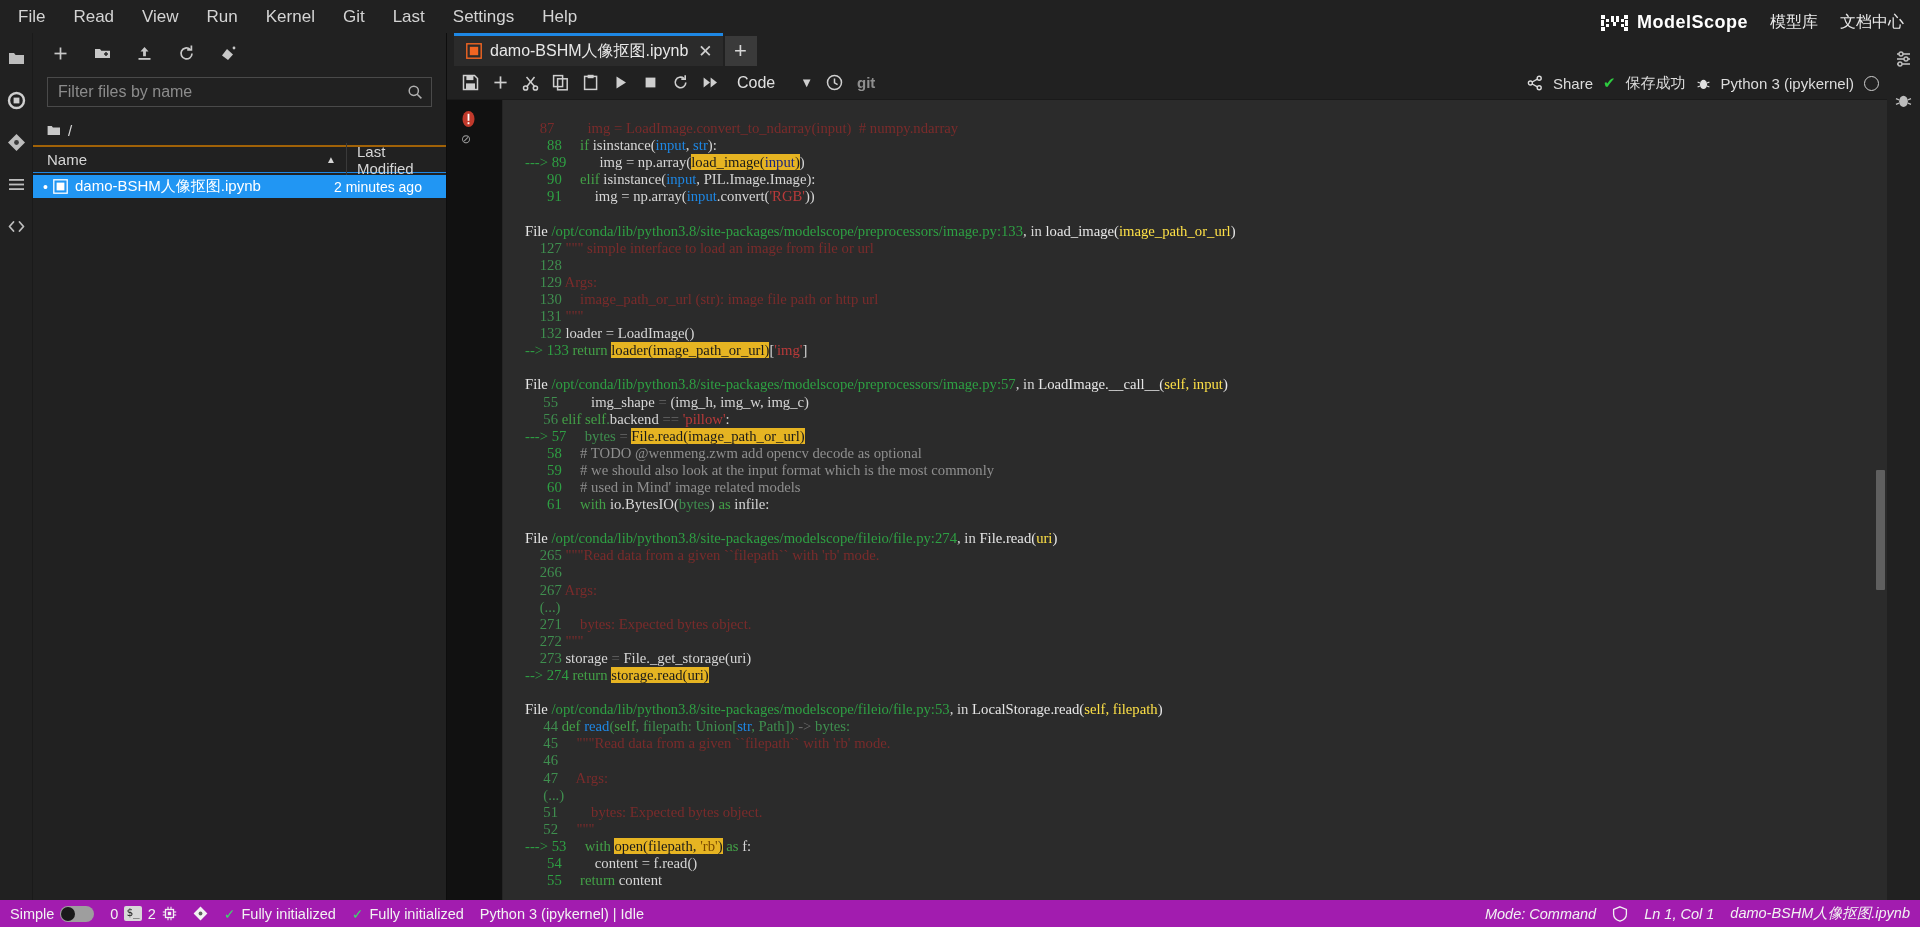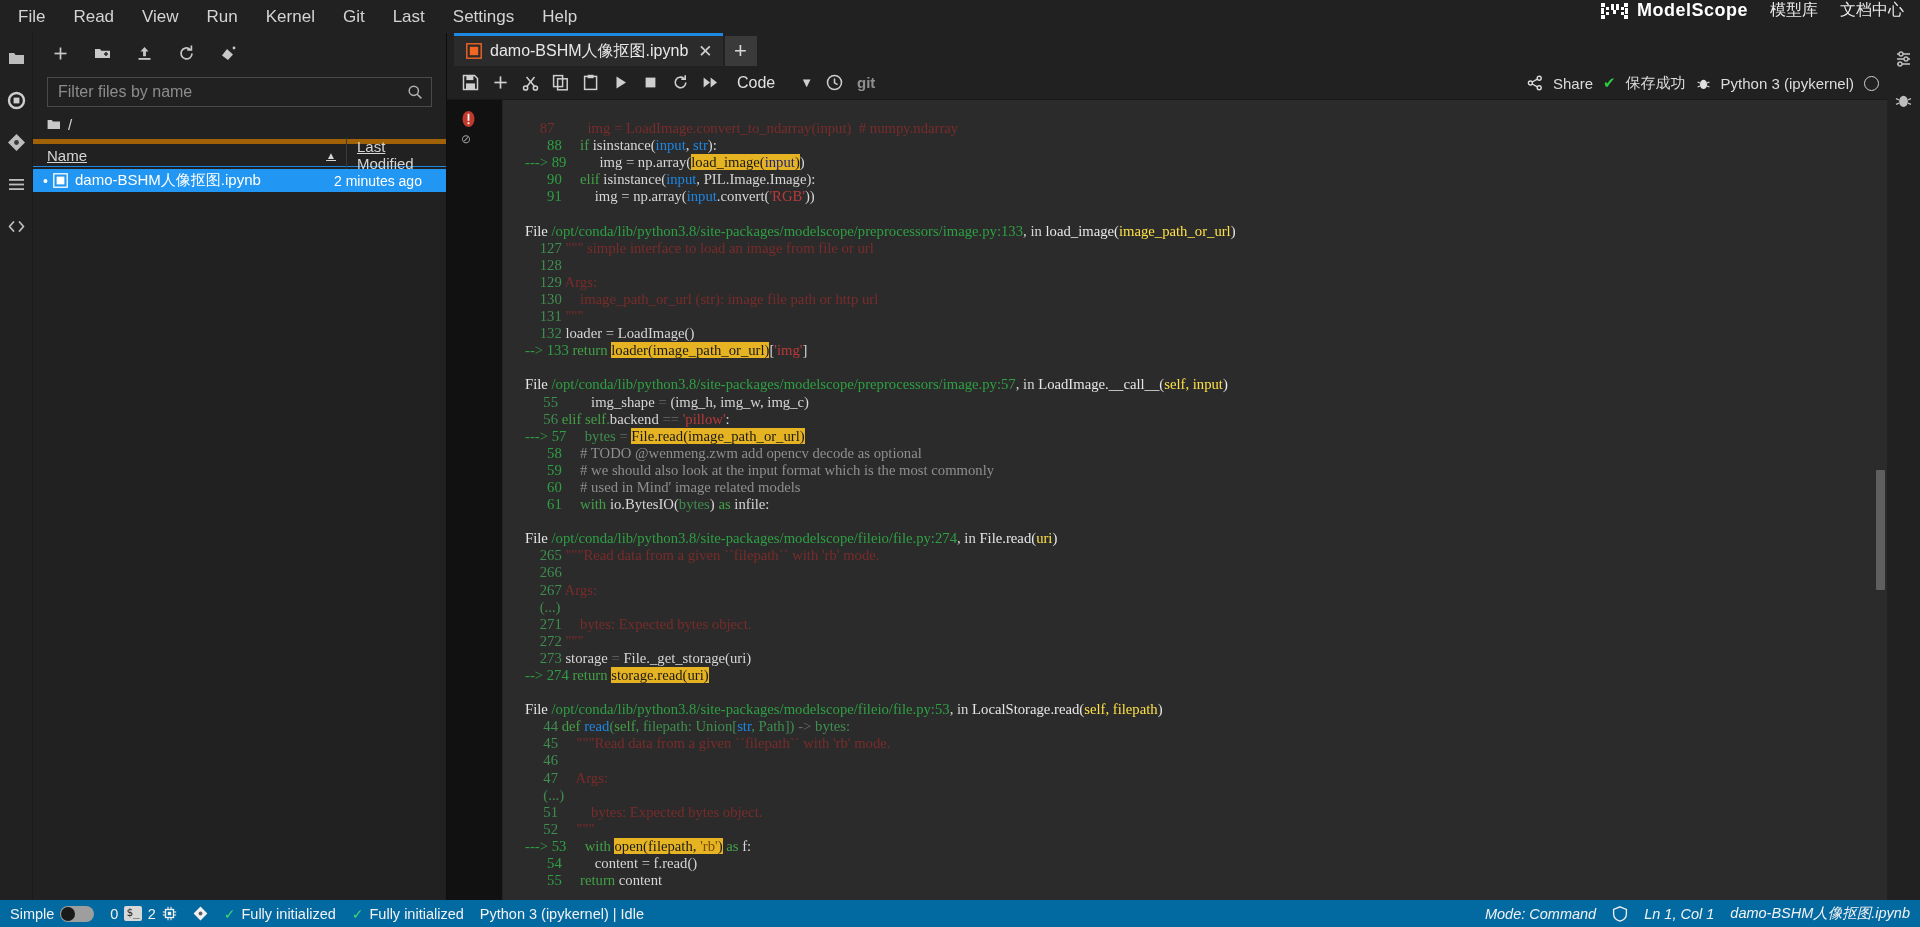--- a/index.html
+++ b/index.html
@@ -26,21 +26,21 @@
     font-size: 17px;
     padding: 4px 14px;
     cursor: default;
     line-height: 1;
   }
   .brandzone {
     position: absolute;
     right: 0; top: 0;
     height: 33px;
     display: flex;
-    align-items: flex-start;
+    align-items: flex-end;
     gap: 22px;
     padding-right: 16px;
   }
   .ms-logo {
     display: flex;
     align-items: center;
     gap: 9px;
     color: #ffffff;
   }
   .ms-mark { width: 28px; height: 20px; display:block; }
@@ -92,21 +92,21 @@
     align-items: center;
     gap: 0px;
     padding: 0 6px;
   }
   .fp-toolbar .tb {
     width: 42px; height: 34px;
     display: flex; align-items: center; justify-content: center;
     color: #c8c8c8;
   }
   .fp-filter {
-    margin: 4px 14px 2px 14px;
+    margin: 4px 14px 8px 14px;
     height: 30px;
     border: 1px solid #4a4a4a;
     background: #212121;
     display: flex;
     align-items: center;
     padding: 0 8px;
   }
   .fp-filter input {
     flex: 1;
     background: transparent;
@@ -121,28 +121,27 @@
     height: 30px;
     display: flex;
     align-items: center;
     gap: 7px;
     padding: 0 14px;
     color: #d6d6d6;
     font-size: 15px;
   }
   .fp-head {
     display: flex;
-    border-top: 5px solid #a16207;
+    border-top: 2px solid #a16207;
     border-bottom: 1px solid #1e88e5;
     height: 28px;
     align-items: center;
     font-size: 15px;
     color: #d6d6d6;
     padding-left: 14px;
-    text-decoration: underline;
   }
   .fp-head .col-name { flex: 1; display: flex; align-items: center; justify-content: space-between; padding-right: 10px; }
   .fp-head .col-mod { width: 100px; border-left: 1px solid #3a3a3a; padding-left: 10px; }
   .sortcaret { font-size: 10px; color: #d6d6d6; }
   .fp-list { flex: 1; overflow: hidden; padding-top: 2px; }
   .fp-row {
     display: flex;
     align-items: center;
     height: 23px;
     font-size: 15px;
@@ -320,21 +319,21 @@
   }
   .rrail .ri {
     width: 33px; height: 42px;
     display: flex; align-items: center; justify-content: center;
     color: #b0b0b0;
   }
 
   
   .statusbar {
     height: 27px;
-    background: #0369a1;
+    background: #a21caf;
     display: flex;
     align-items: center;
     color: #f2f2f2;
     font-size: 14.5px;
     padding: 0 10px;
     position: relative;
   }
   .sb-item { display: flex; align-items: center; gap: 6px; margin-right: 16px; white-space: nowrap; }
   .toggle {
     width: 34px; height: 16px; border-radius: 9px;

